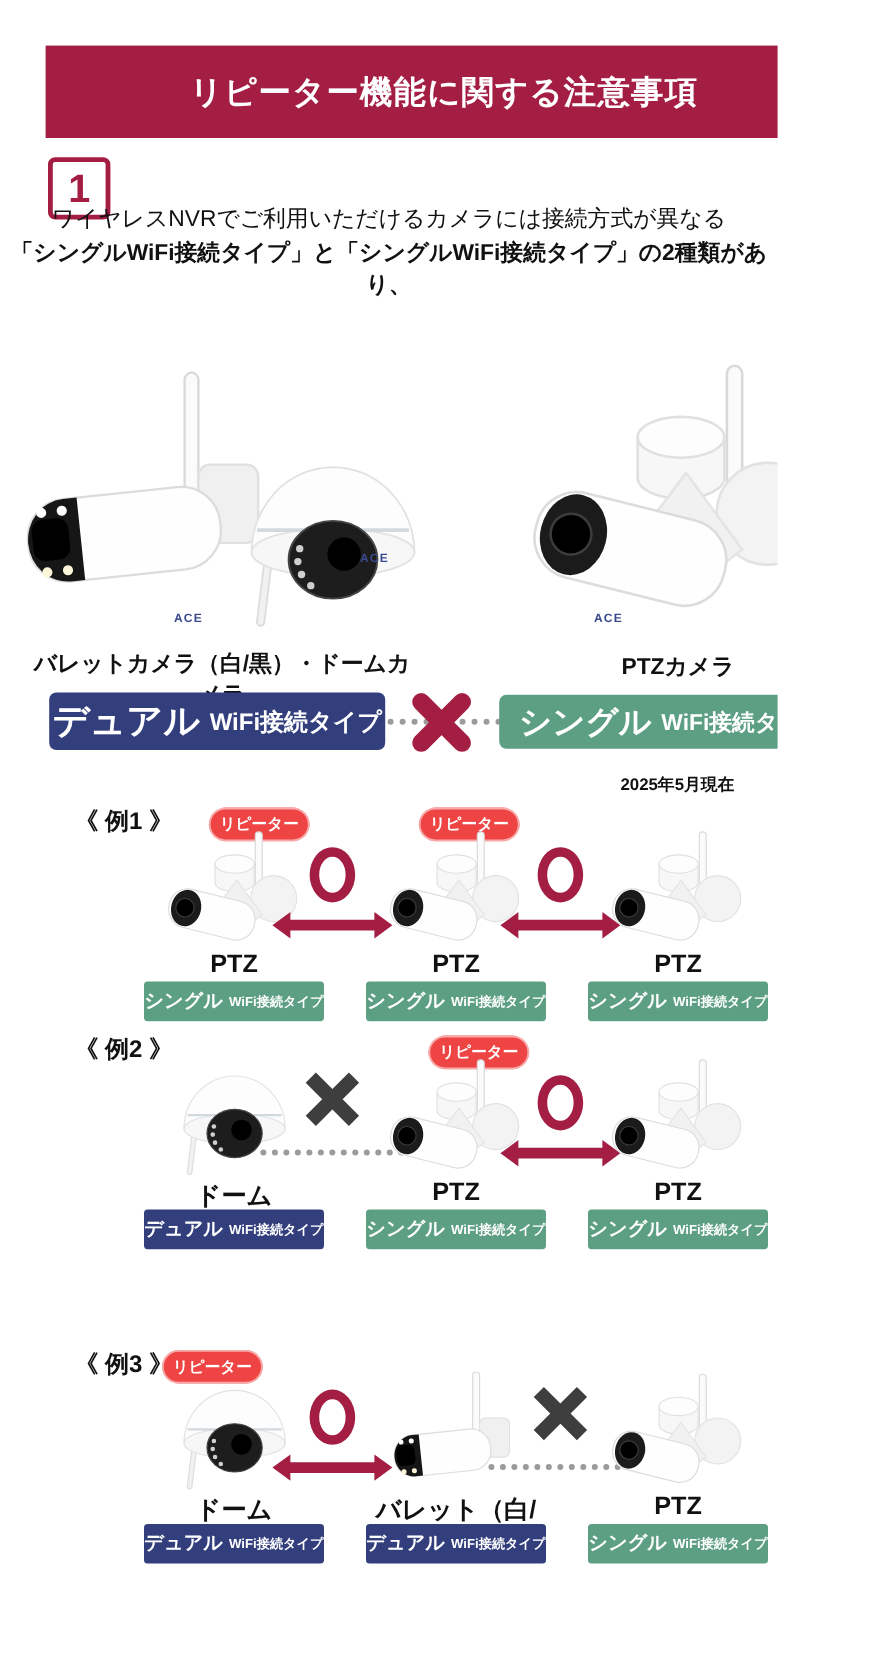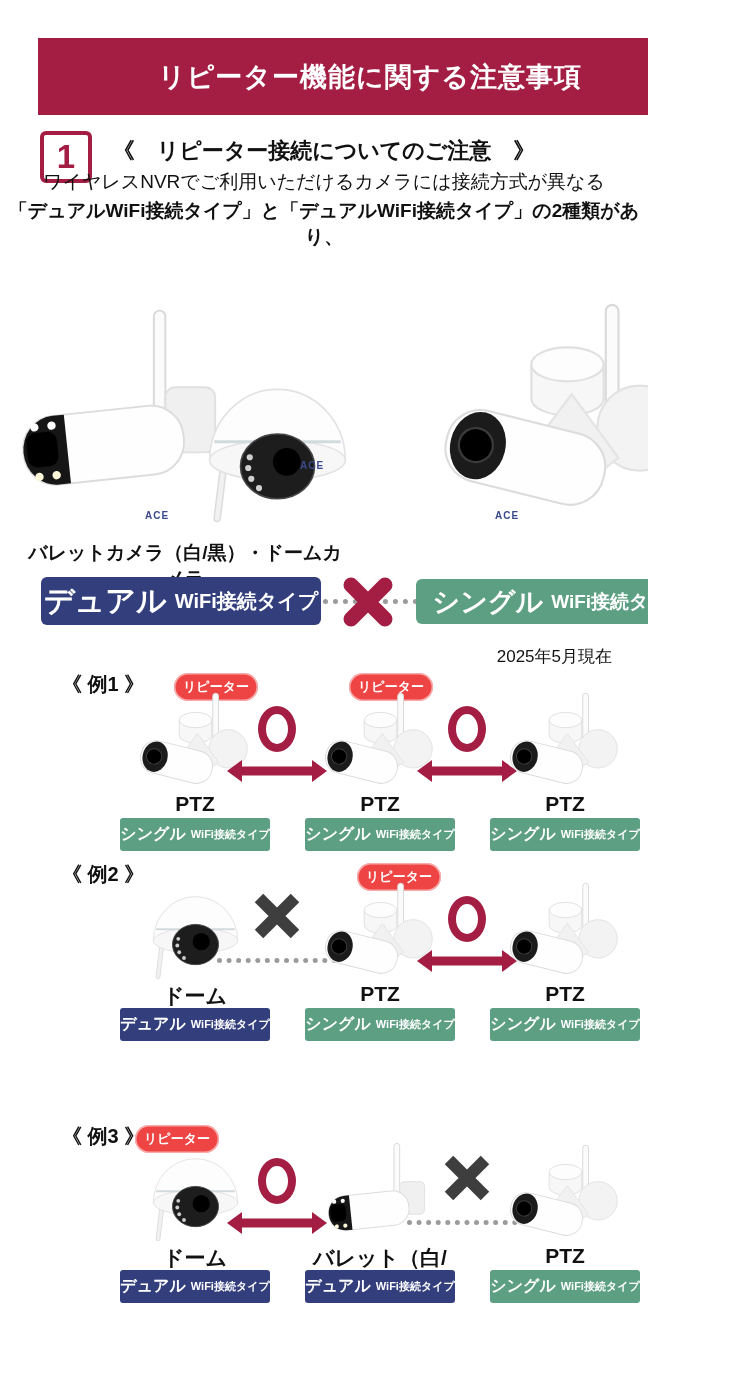--- a/index.html
+++ b/index.html
@@ -37,21 +37,21 @@
     gap:8px;color:#fff;
   }
   .badge-dual-main{left:41px;top:577px;width:280px;height:48px;background:#333E7D;}
   .badge-single-main{left:416px;top:579px;width:288px;height:45px;background:#5D9F82;}
   .badge-dual-main .b-name{font-size:30px;font-weight:bold;}
   .badge-dual-main .b-suffix{font-size:20px;font-weight:bold;}
   .badge-single-main .b-name{font-size:27px;font-weight:bold;}
   .badge-single-main .b-suffix{font-size:19px;font-weight:bold;}
   .main-dotted{position:absolute;left:323px;top:599px;width:95px;border-top:5px dotted #9B9B9B;}
   .main-x{position:absolute;left:338px;top:572px;}
-  .date-note{position:absolute;right:36px;top:645px;font-size:17px;font-weight:400;}
+  .date-note{position:absolute;right:36px;top:645px;font-size:14px;font-weight:700;}
   
   .example{position:absolute;left:0;width:740px;height:215px;}
   .ex-heading{position:absolute;left:62px;top:5px;font-size:20px;font-weight:bold;}
   .pill{
     position:absolute;top:7px;width:84px;height:28px;background:#ef4444;border-radius:14px;
     display:flex;align-items:center;justify-content:center;color:#fff;font-size:13px;font-weight:bold;
     box-shadow:inset 0 0 0 1.5px rgba(255,255,255,.55);
   }
   .slot{position:absolute;top:25px;width:170px;height:185px;}
   .slot .cam{margin:0 auto;}
@@ -132,37 +132,37 @@
   </defs>
 </svg>
 
 <div class="page">
 
   <div class="header-band">
     <h1>リピーター機能に関する注意事項</h1>
   </div>
 
   <div class="num-box">1</div>
-  <div class="notice-heading">《　リピーター接続についてのご注意　》</div>
   <div class="notice-line1">ワイヤレスNVRでご利用いただけるカメラには接続方式が異なる</div>
-  <div class="notice-line2">「デュアルWiFi接続タイプ」と「デュアルWiFi接続タイプ」の2種類があり、</div>
+  <div class="notice-line2">「シングルWiFi接続タイプ」と「シングルWiFi接続タイプ」の2種類があり、</div>
 
   <svg class="cam fig-bullet" width="230" height="240">
       <use href="#sym-bullet"></use>
     </svg>
   <svg class="cam fig-dome" width="185" height="175">
       <use href="#sym-dome"></use>
     </svg>
   <svg class="cam fig-ptz" width="255" height="235">
       <use href="#sym-ptz"></use>
     </svg>
   <span class="brand" style="left:145px;top:470px;">ACE</span>
   <span class="brand" style="left:300px;top:420px;">ACE</span>
   <span class="brand" style="left:495px;top:470px;">ACE</span>
   <div class="fig-label-left">バレットカメラ（白/黒）・ドームカメラ</div>
+  <div class="fig-label-right">PTZカメラ</div>
 
   <div class="badge-big badge-dual-main">
     <span class="b-name">デュアル</span>
     <span class="b-suffix">WiFi接続タイプ</span>
   </div>
   <div class="main-dotted"></div>
   <svg class="main-x" width="60" height="60">
       <use href="#sym-x-crimson"></use>
     </svg>
   <div class="badge-big badge-single-main">

